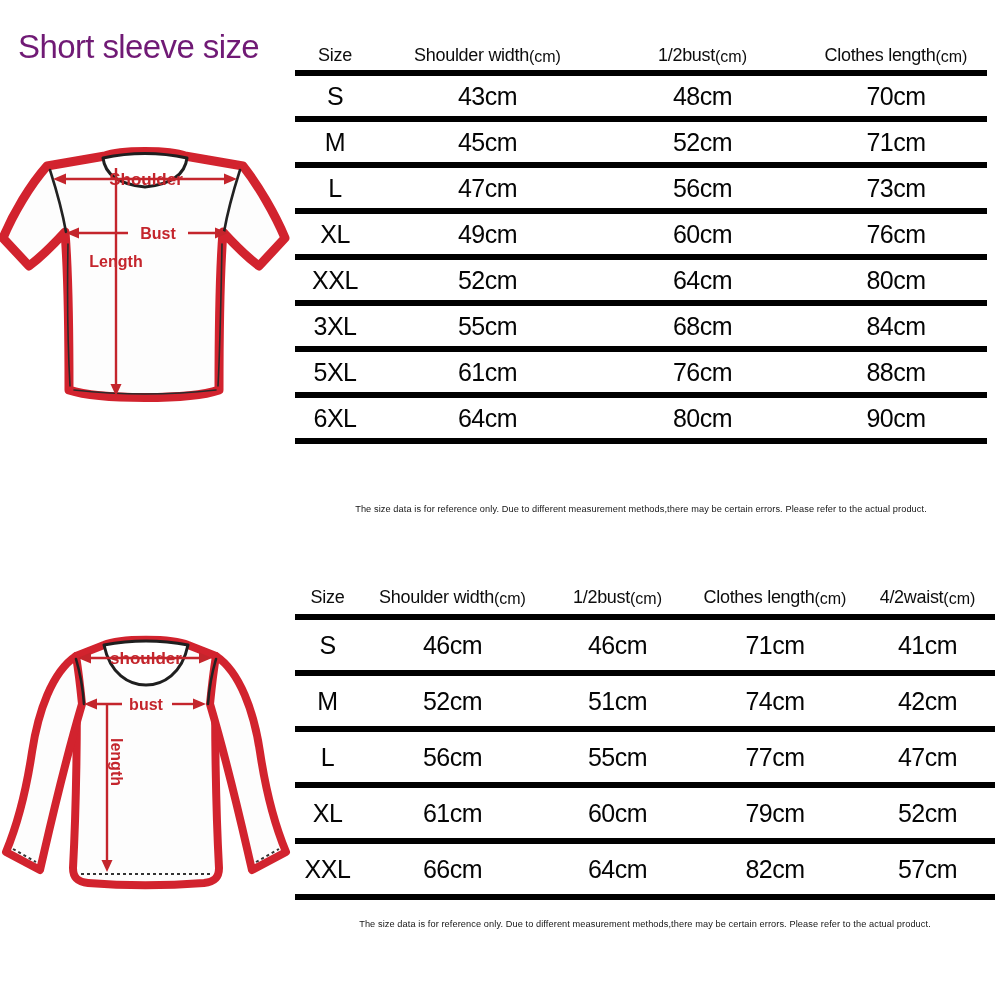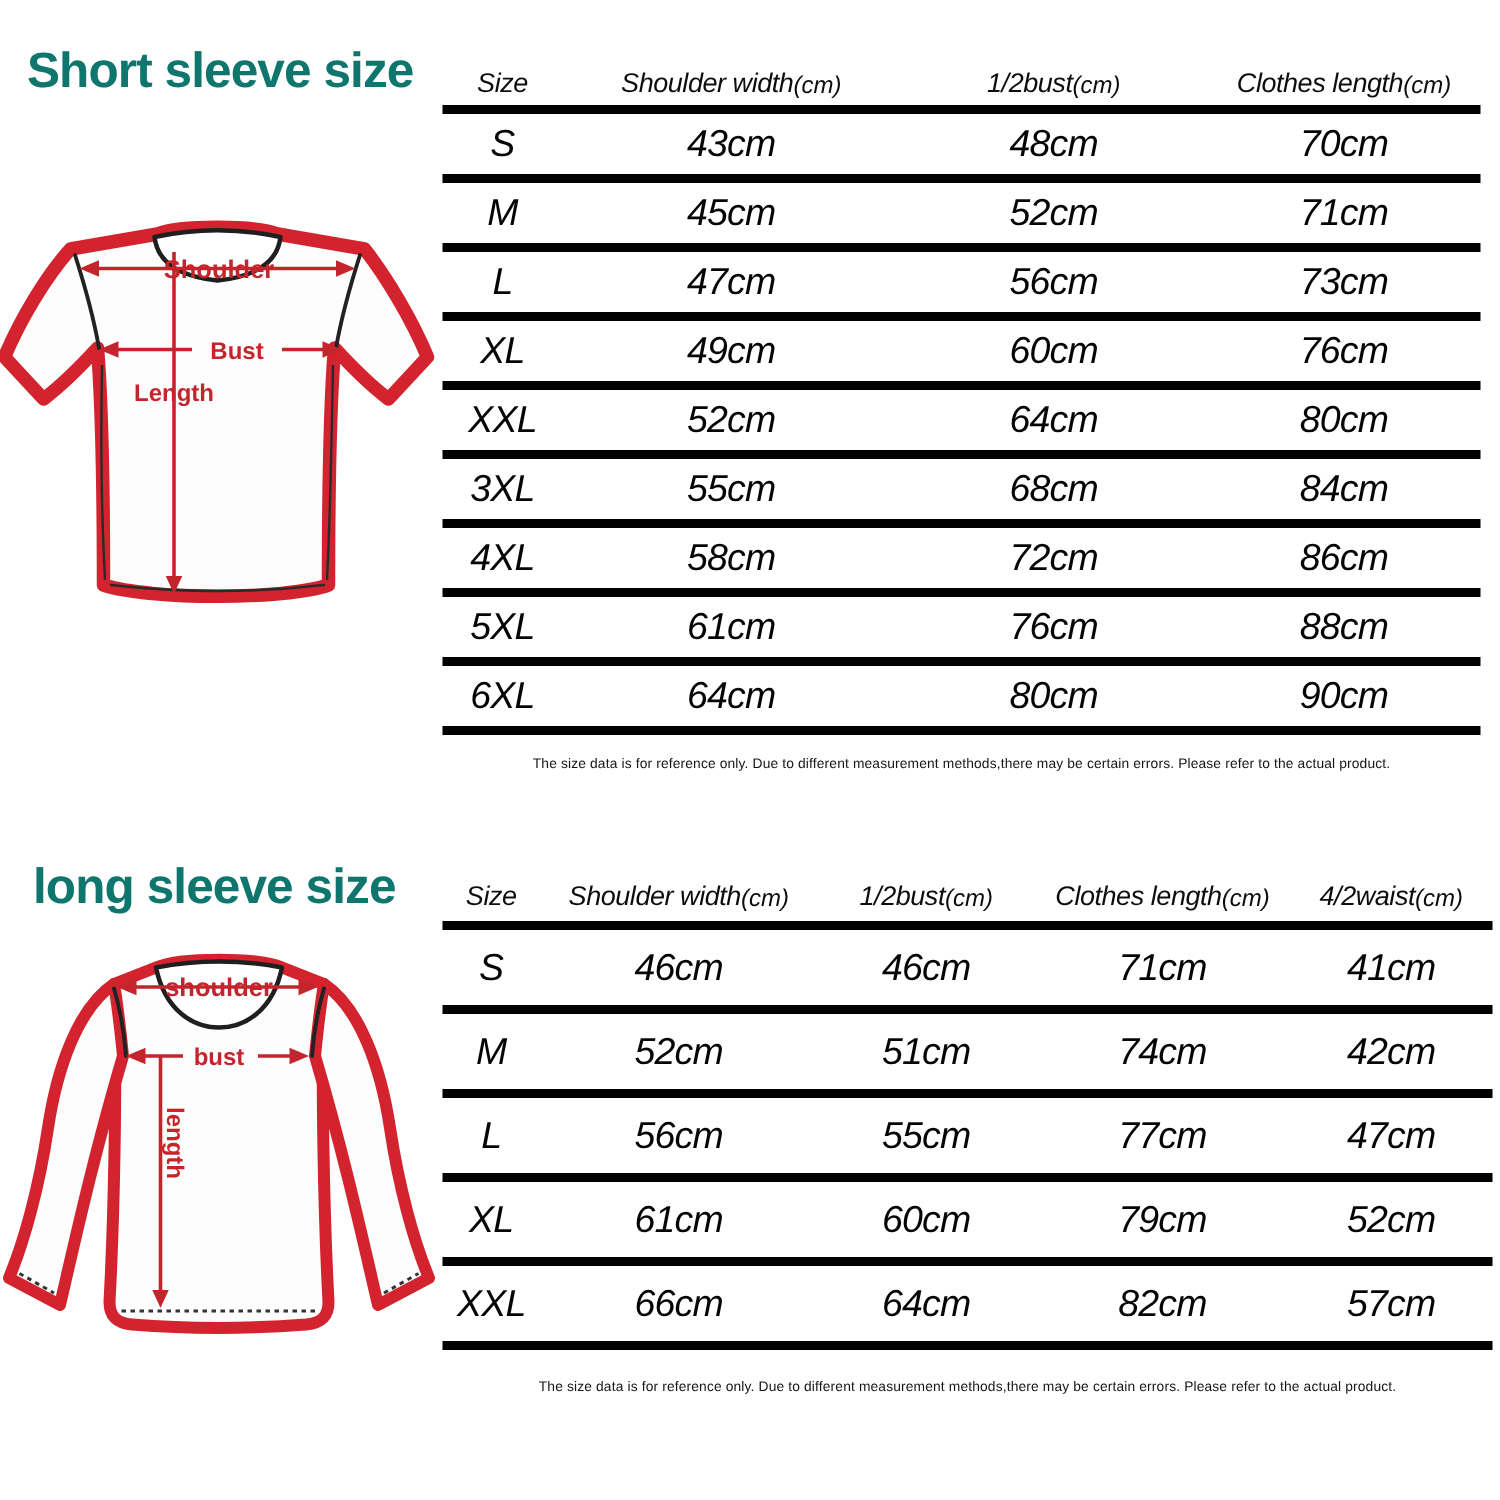--- a/index.html
+++ b/index.html
@@ -7,31 +7,31 @@
     --label-red:#c4252c;
     --line-black:#000000;
     --ink:#111111;
   }
   html,body{margin:0;padding:0;background:#ffffff;}
   .page{
     position:relative;width:1000px;height:1000px;background:#ffffff;
     font-family:"Liberation Sans",sans-serif;color:var(--ink);overflow:hidden;
   }
   .title{
-    position:absolute;font-size:33px;letter-spacing:-0.6px;color:#0f766e;
-    white-space:nowrap;font-weight:700;
+    position:absolute;font-size:33px;letter-spacing:-0.6px;color:#701a75;
+    white-space:nowrap;font-weight:400;
   }
   #short-title{left:18px;top:28px;}
   #long-title{left:22px;top:572px;}
 
   .diagram{position:absolute;}
   #short-diagram{left:0px;top:140px;width:290px;height:290px;}
   #long-diagram{left:0px;top:612px;width:292px;height:300px;}
 
-  .sizetable{position:absolute;font-style:italic;}
+  .sizetable{position:absolute;}
   #table-short{left:295px;top:40px;width:692px;}
   #table-long{left:295px;top:580px;width:700px;}
   .tr{
     display:grid;align-items:center;justify-items:center;
     border-bottom:6px solid var(--line-black);
   }
   #table-short .tr{grid-template-columns:80px 225px 205px 182px;height:40px;}
   #table-short .tr.head{height:30px;}
   #table-long .tr{grid-template-columns:65px 185px 145px 170px 135px;height:50px;}
   #table-long .tr.head{height:34px;}
@@ -140,42 +140,35 @@
         <div class="td">64cm</div>
         <div class="td">80cm</div>
       </div>
       <div class="tr">
         <div class="td">3XL</div>
         <div class="td">55cm</div>
         <div class="td">68cm</div>
         <div class="td">84cm</div>
       </div>
       <div class="tr">
-        <div class="td">4XL</div>
-        <div class="td">58cm</div>
-        <div class="td">72cm</div>
-        <div class="td">86cm</div>
-      </div>
-      <div class="tr">
         <div class="td">5XL</div>
         <div class="td">61cm</div>
         <div class="td">76cm</div>
         <div class="td">88cm</div>
       </div>
       <div class="tr">
         <div class="td">6XL</div>
         <div class="td">64cm</div>
         <div class="td">80cm</div>
         <div class="td">90cm</div>
       </div>
     </div>
 
   <div class="disclaimer" id="disclaimer-short">The size data is for reference only. Due to different measurement methods,there may be certain errors. Please refer to the actual product.</div>
 
-  <div class="title" id="long-title">long sleeve size</div>
 
   <svg class="diagram" id="long-diagram" viewBox="0 0 292 300">
 
     <path class="shirt-outline" stroke-width="8" d="M104,33 C120,26 172,26 188,33 L216,44
          C214,110 216,200 219,256 C219,266 214,270 204,271
          C165,274 125,274 88,271 C78,270 73,266 73,256
          C76,200 78,110 76,44 Z"></path>
 
     <path class="shirt-outline" stroke-width="8" d="M76,44 C52,60 38,100 32,140 C26,180 16,216 6,240 L40,258
          C50,215 62,160 82,92 C80,72 78,56 76,44 Z"></path>

